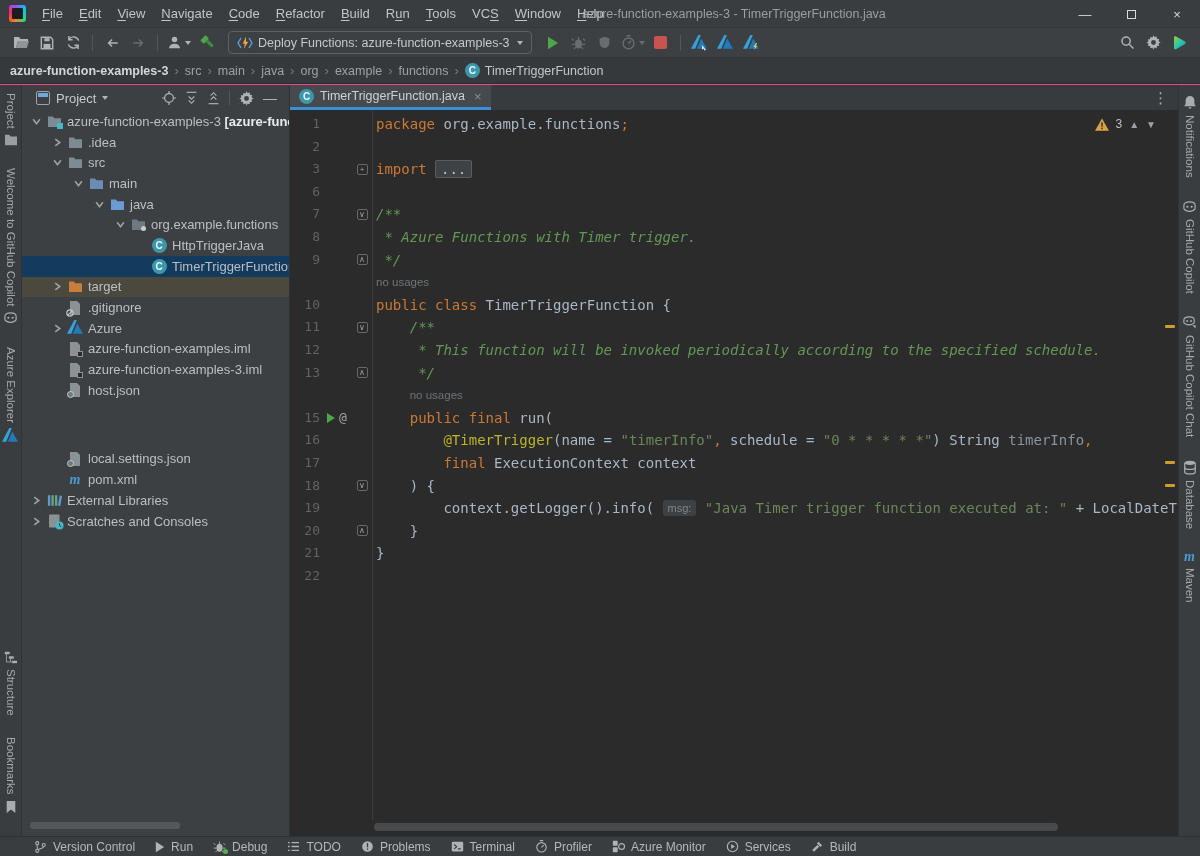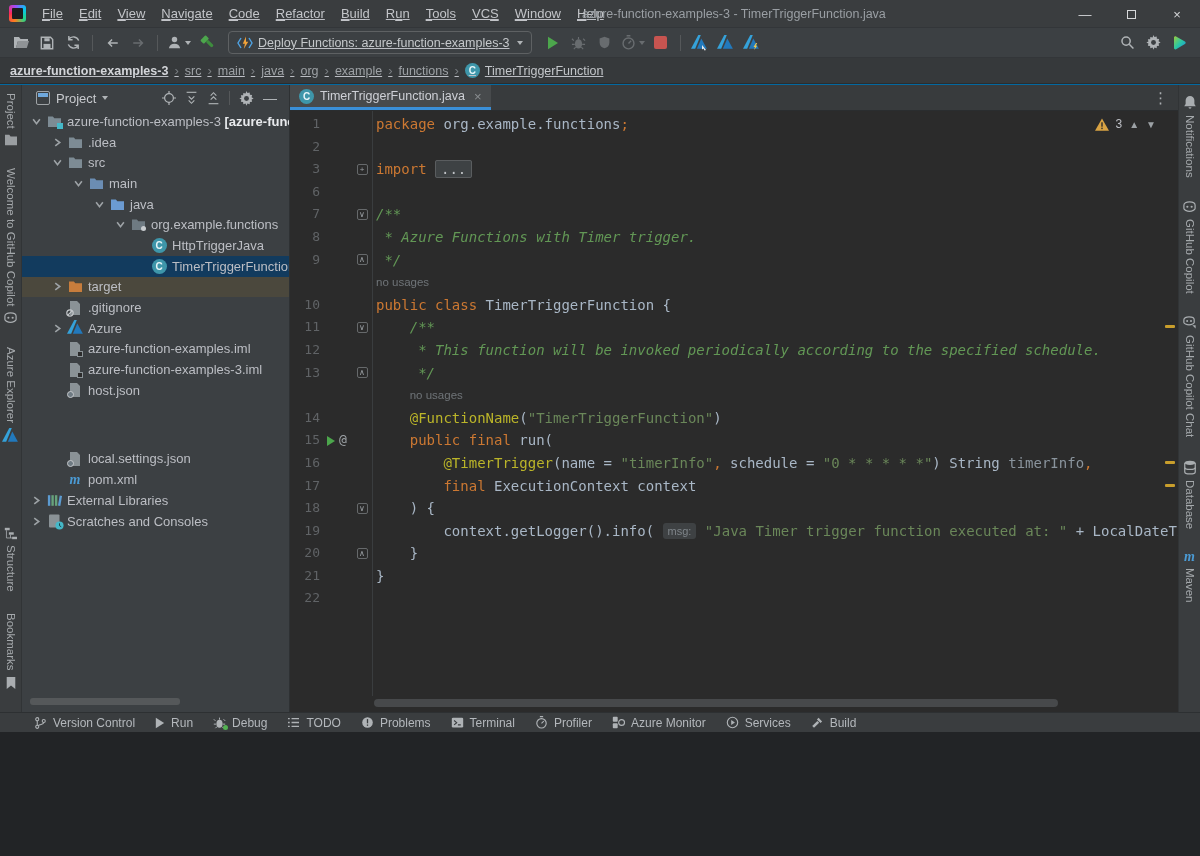--- a/index.html
+++ b/index.html
@@ -1,18 +1,18 @@
 <!DOCTYPE html>
 <html style="--accent-blue: #3A8FD8; --keyword: #CC7832; --string: #6A8759; --comment: #629755; --annotation: #BBB529; --selection: #123B5E; --warning: #C99E2C; --run-green: #4CA64C; --stop-red: #C75450; --azure-blue: #35A2DA;"><head>
 <meta charset="utf-8">
 <style>
   html,body{margin:0;padding:0;background:#222426;}
   *{box-sizing:border-box;}
-  .app{position:relative;width:1200px;height:732px;background:#0369a1;overflow:hidden;
-       font-family:"Liberation Sans",sans-serif;color:#BCBEC4;font-size:13px;text-decoration:underline;-webkit-font-smoothing:antialiased;}
+  .app{position:relative;width:1200px;height:856px;background:#ec4899;overflow:hidden;
+       font-family:"Liberation Sans",sans-serif;color:#BCBEC4;font-size:13px;-webkit-font-smoothing:antialiased;}
   
   .titlebar{position:relative;height:28px;background:#3A3D3F;display:flex;align-items:center;border-bottom:1px solid #333639;}
   .logo{width:17px;height:17px;margin-left:9px;border-radius:3px;
         background:conic-gradient(from 200deg,#FC801D,#FE2857,#9E4DFF,#07C3F2,#21D789,#FC801D);position:relative;}
   .logo::after{content:"";position:absolute;inset:3px;background:#1c1d1e;border-radius:1px;}
   .menus{display:flex;margin-left:8px;}
   .menu-item{padding:0 8px;line-height:28px;color:#C2C4C8;cursor:default;}
   .menu-item u{text-decoration:underline;text-underline-offset:2px;}
   .win-title{position:absolute;left:582px;top:0;line-height:28px;color:#9A9FA4;font-size:12.5px;}
   .wincontrols{position:absolute;right:0;top:0;display:flex;height:28px;}
@@ -634,21 +634,20 @@
             <div class="crow"><span class="lnum">6</span><span class="gslot"></span><span class="fslot"></span><span class="ctext"></span></div>
             <div class="crow"><span class="lnum">7</span><span class="gslot"></span><span class="fslot"><span class="foldbox">∨</span></span><span class="ctext"><span class="seg-cmt">/**</span></span></div>
             <div class="crow"><span class="lnum">8</span><span class="gslot"></span><span class="fslot"></span><span class="ctext"><span class="seg-cmt"> * Azure Functions with Timer trigger.</span></span></div>
             <div class="crow"><span class="lnum">9</span><span class="gslot"></span><span class="fslot"><span class="foldbox">∧</span></span><span class="ctext"><span class="seg-cmt"> */</span></span></div>
             <div class="crow hint-row"><span class="lnum"></span><span class="gslot"></span><span class="fslot"></span><span class="ctext" style="padding-left: 4px;">no usages</span></div>
             <div class="crow"><span class="lnum">10</span><span class="gslot"></span><span class="fslot"></span><span class="ctext"><span class="seg-kw">public class </span><span class="seg-def">TimerTriggerFunction {</span></span></div>
             <div class="crow"><span class="lnum">11</span><span class="gslot"></span><span class="fslot"><span class="foldbox">∨</span></span><span class="ctext"><span class="seg-cmt">    /**</span></span></div>
             <div class="crow"><span class="lnum">12</span><span class="gslot"></span><span class="fslot"></span><span class="ctext"><span class="seg-cmt">     * This function will be invoked periodically according to the specified schedule.</span></span></div>
             <div class="crow"><span class="lnum">13</span><span class="gslot"></span><span class="fslot"><span class="foldbox">∧</span></span><span class="ctext"><span class="seg-cmt">     */</span></span></div>
             <div class="crow hint-row"><span class="lnum"></span><span class="gslot"></span><span class="fslot"></span><span class="ctext" style="padding-left: 37.72px;">no usages</span></div>
-            <div class="crow"><span class="lnum">14</span><span class="gslot"></span><span class="fslot"></span><span class="ctext"><span class="seg-def">    </span><span class="seg-ann">@FunctionName</span><span class="seg-def">(</span><span class="seg-str">"TimerTriggerFunction"</span><span class="seg-def">)</span></span></div>
             <div class="crow"><span class="lnum">15</span><span class="gslot"><span class="runtri"></span><span class="gut-at">@</span></span><span class="fslot"></span><span class="ctext"><span class="seg-kw">    public final </span><span class="seg-def">run(</span></span></div>
             <div class="crow"><span class="lnum">16</span><span class="gslot"></span><span class="fslot"></span><span class="ctext"><span class="seg-def">        </span><span class="seg-ann">@TimerTrigger</span><span class="seg-def">(name = </span><span class="seg-str">"timerInfo"</span><span class="seg-kw">,</span><span class="seg-def"> schedule = </span><span class="seg-str">"0 * * * * *"</span><span class="seg-def">) String </span><span class="seg-prm">timerInfo</span><span class="seg-kw">,</span></span></div>
             <div class="crow"><span class="lnum">17</span><span class="gslot"></span><span class="fslot"></span><span class="ctext"><span class="seg-def">        </span><span class="seg-kw">final </span><span class="seg-def">ExecutionContext context</span></span></div>
             <div class="crow"><span class="lnum">18</span><span class="gslot"></span><span class="fslot"><span class="foldbox">∨</span></span><span class="ctext"><span class="seg-def">    ) {</span></span></div>
             <div class="crow"><span class="lnum">19</span><span class="gslot"></span><span class="fslot"></span><span class="ctext"><span class="seg-def">        context.getLogger().info( </span><span class="seg-chip">msg:</span><span class="seg-str"> "Java Timer trigger function executed at: "</span><span class="seg-def"> + LocalDateTime</span></span></div>
             <div class="crow"><span class="lnum">20</span><span class="gslot"></span><span class="fslot"><span class="foldbox">∧</span></span><span class="ctext"><span class="seg-def">    }</span></span></div>
             <div class="crow"><span class="lnum">21</span><span class="gslot"></span><span class="fslot"></span><span class="ctext"><span class="seg-def">}</span></span></div>
             <div class="crow"><span class="lnum">22</span><span class="gslot"></span><span class="fslot"></span><span class="ctext"></span></div>
           </div>
         <div class="inspection">

